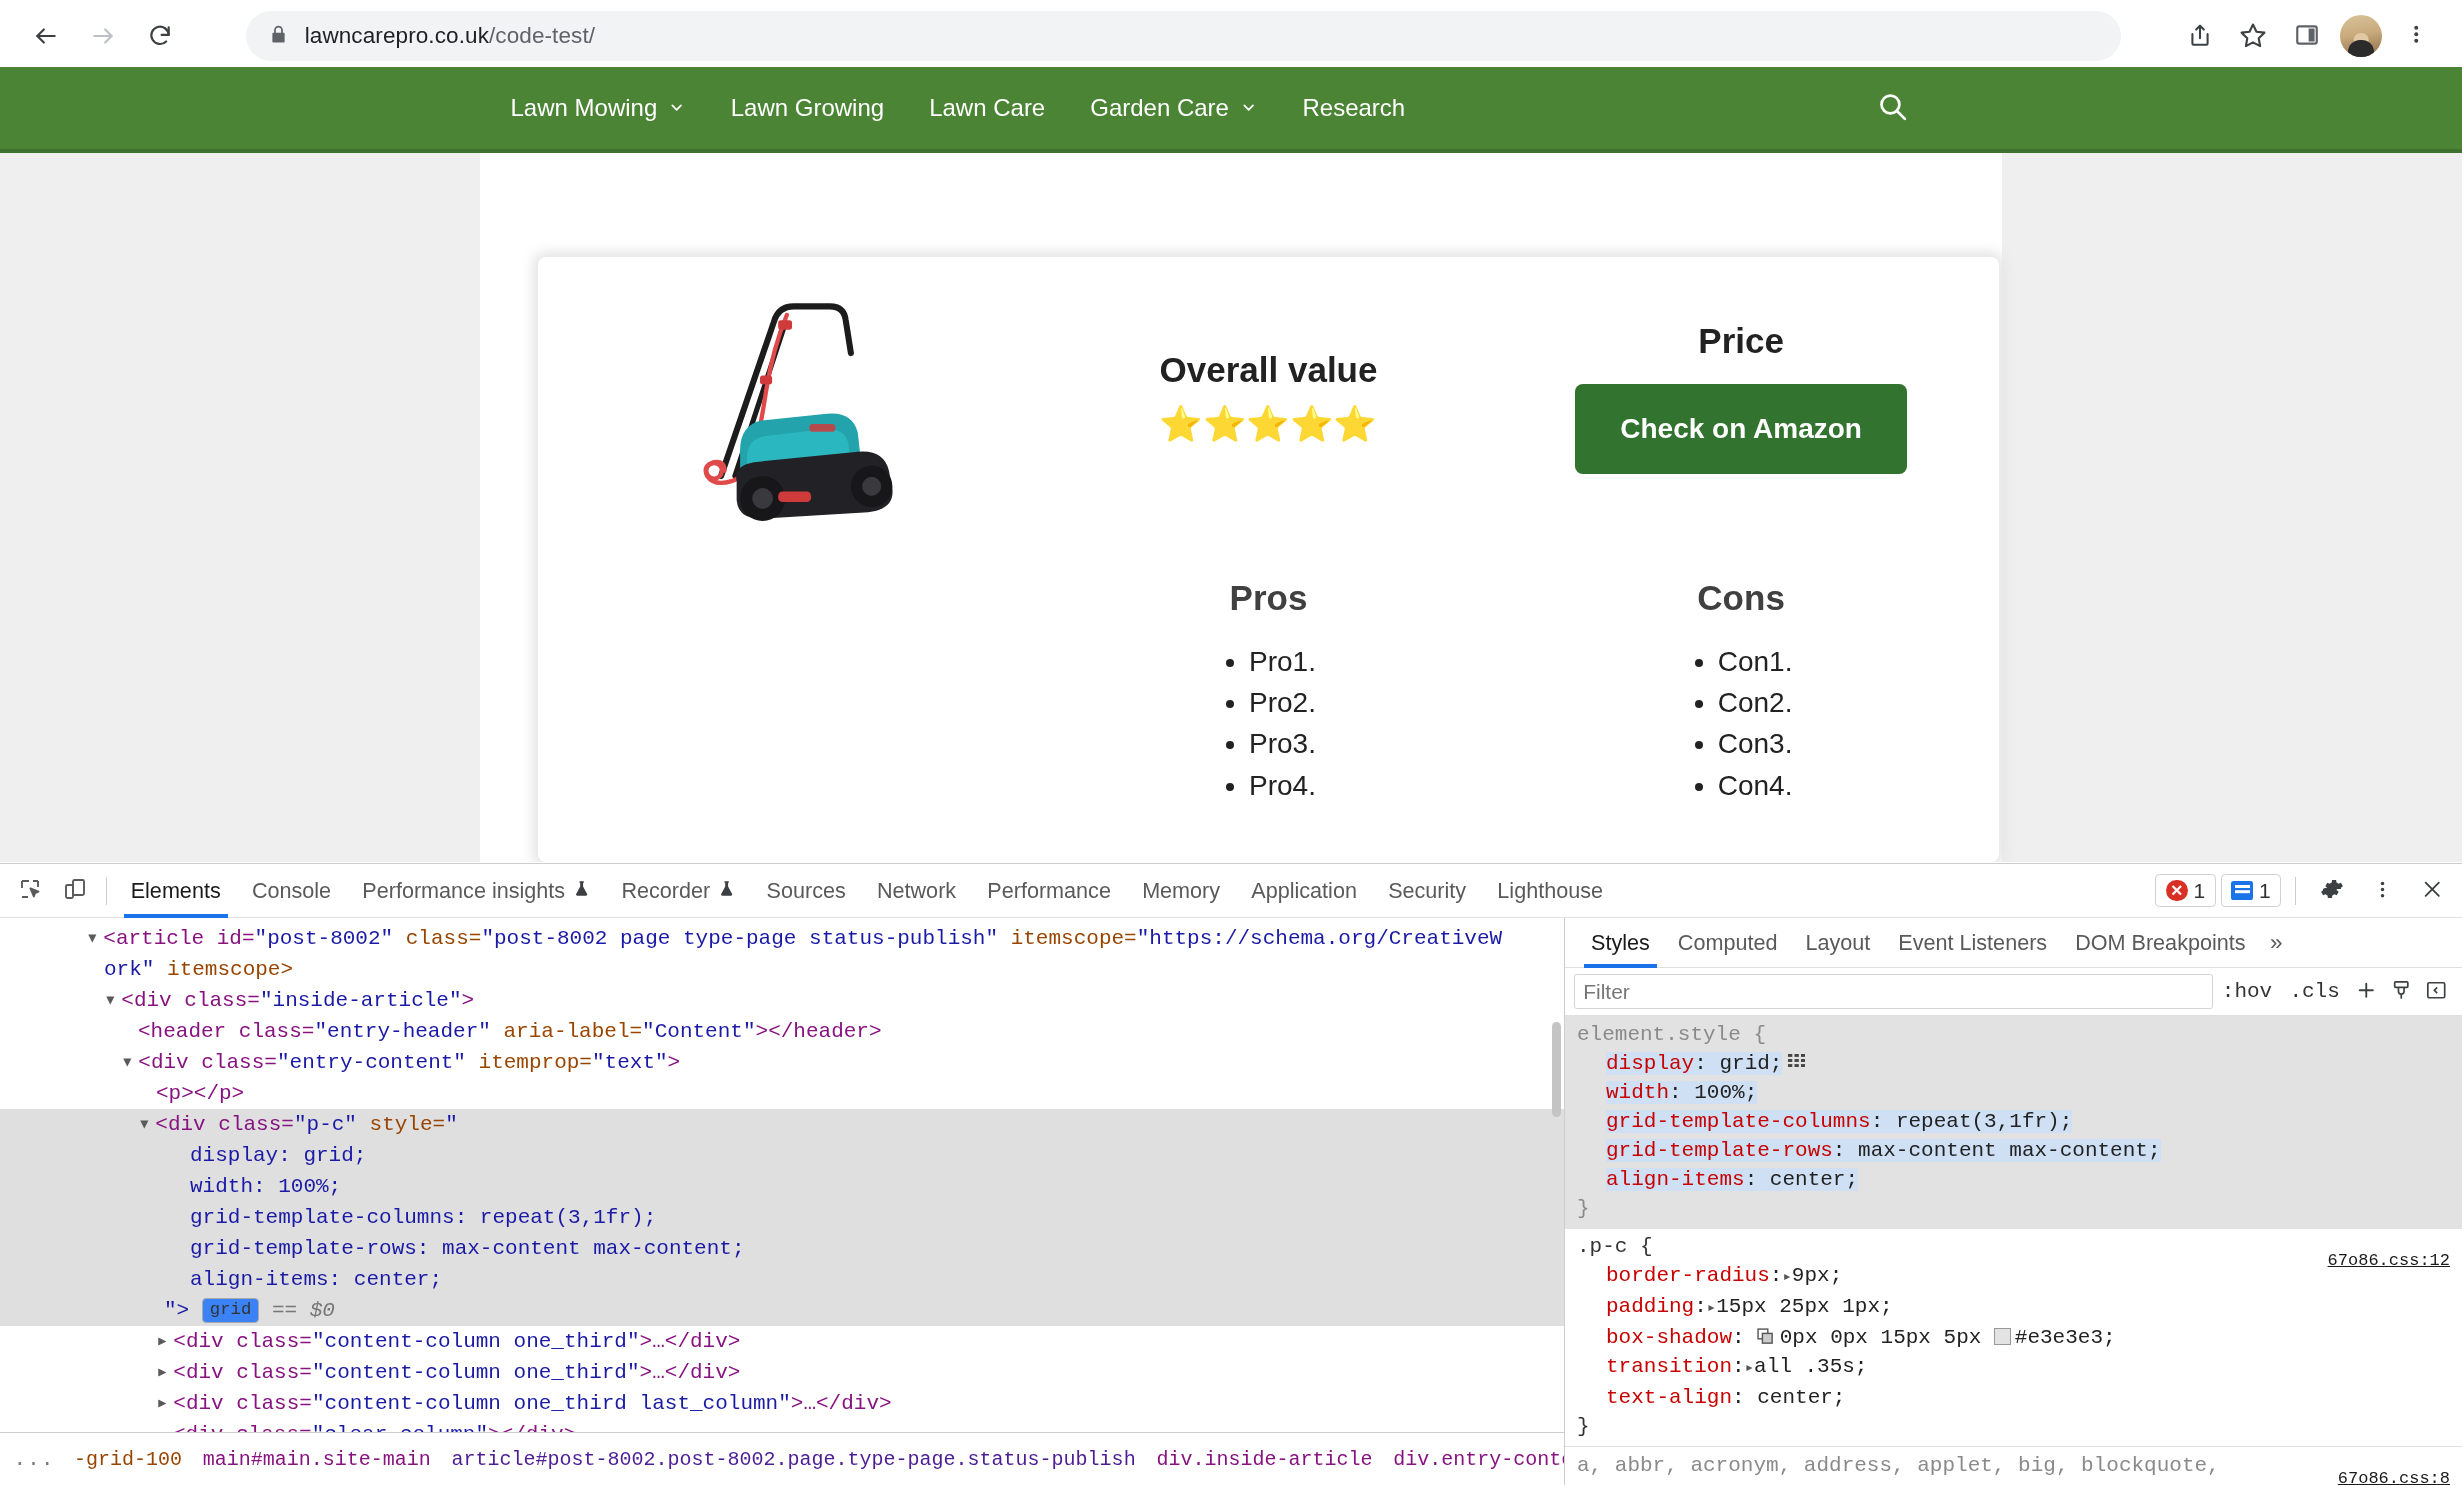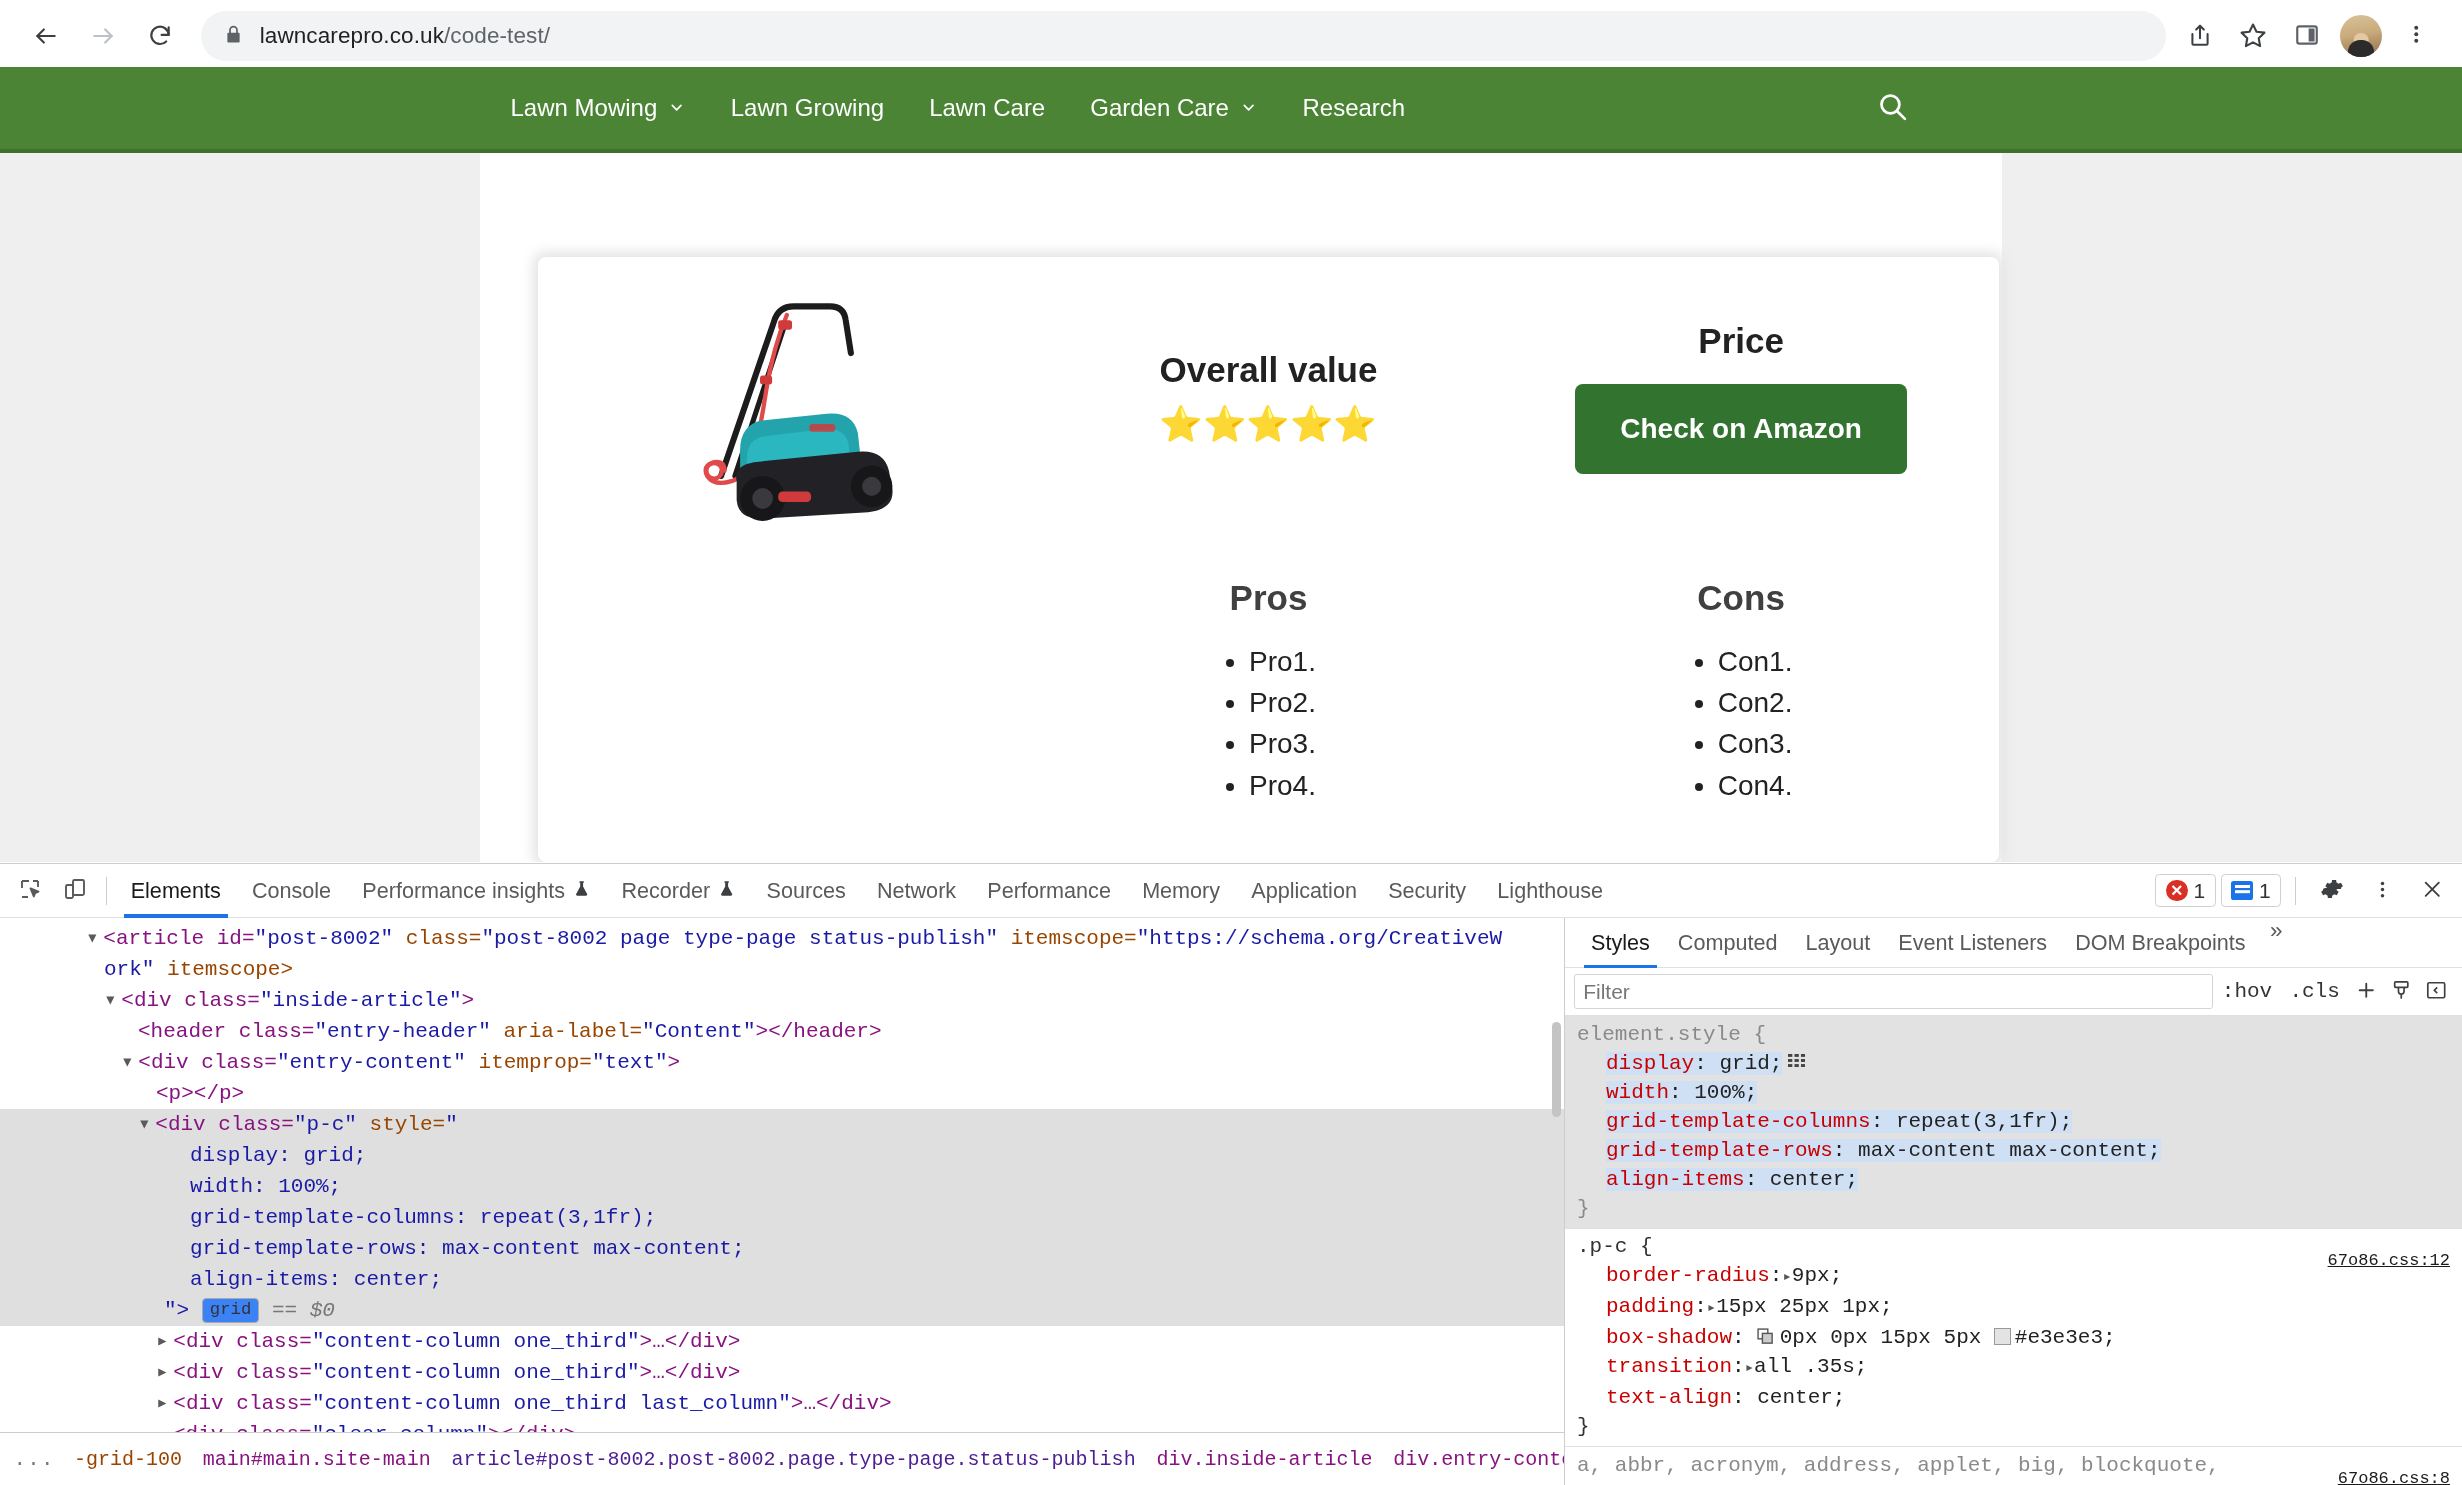--- a/index.html
+++ b/index.html
@@ -5,21 +5,21 @@
   * { margin:0; padding:0; box-sizing:border-box; }
   html, body {
     width:2462px; height:1485px;
     font-family:"Liberation Sans", sans-serif;
     background:#ffffff; overflow:hidden;
   }
 
   
   .browser-chrome{
     position:absolute; left:0; top:0; width:2462px; height:72px;
-    background:#ffffff; display:flex; align-items:center; padding:0 21px;
+    background:#ffffff; display:flex; align-items:center; padding:0 21px;gap:45px;
   }
   .nav-btns{ display:flex; align-items:center; gap:7px; }
   .nav-btn{
     width:50px; height:50px; border-radius:50%;
     display:flex; align-items:center; justify-content:center;
     background:transparent; border:none; cursor:pointer;
   }
   .nav-btn svg{ display:block; }
   .omnibox{
     flex:1; height:50px; margin-left:15.6px; margin-right:8.6px;
@@ -183,21 +183,21 @@
   .dollar{ color:#777; font-style:italic; }
   .dom-vscroll{
     position:absolute; right:3.5px; top:104px; width:8.6px; height:95px;
     background:#c4c4c4; border-radius:5.2px;
   }
 
   .styles-pane{
     flex:1; display:flex; flex-direction:column; min-width:0; overflow:hidden;
   }
   .styles-tabbar{
-    height:50px; display:flex; align-items:flex-start;
+    height:50px; display:flex; align-items:center;
     border-bottom:0.9px solid #e0e0e0; padding-left:12px; flex-shrink:0;
   }
   .st-tab{
     font-size:21.6px; color:#5a5a5a; padding:0 14px; height:50px;
     display:flex; align-items:center; cursor:pointer; position:relative; white-space:nowrap;
   }
   .st-tab.active{ color:#1a1a1a; }
   .st-tab.active::after{
     content:""; position:absolute; left:7px; right:7px; bottom:0;
     height:3.5px; background:#1a73e8;

